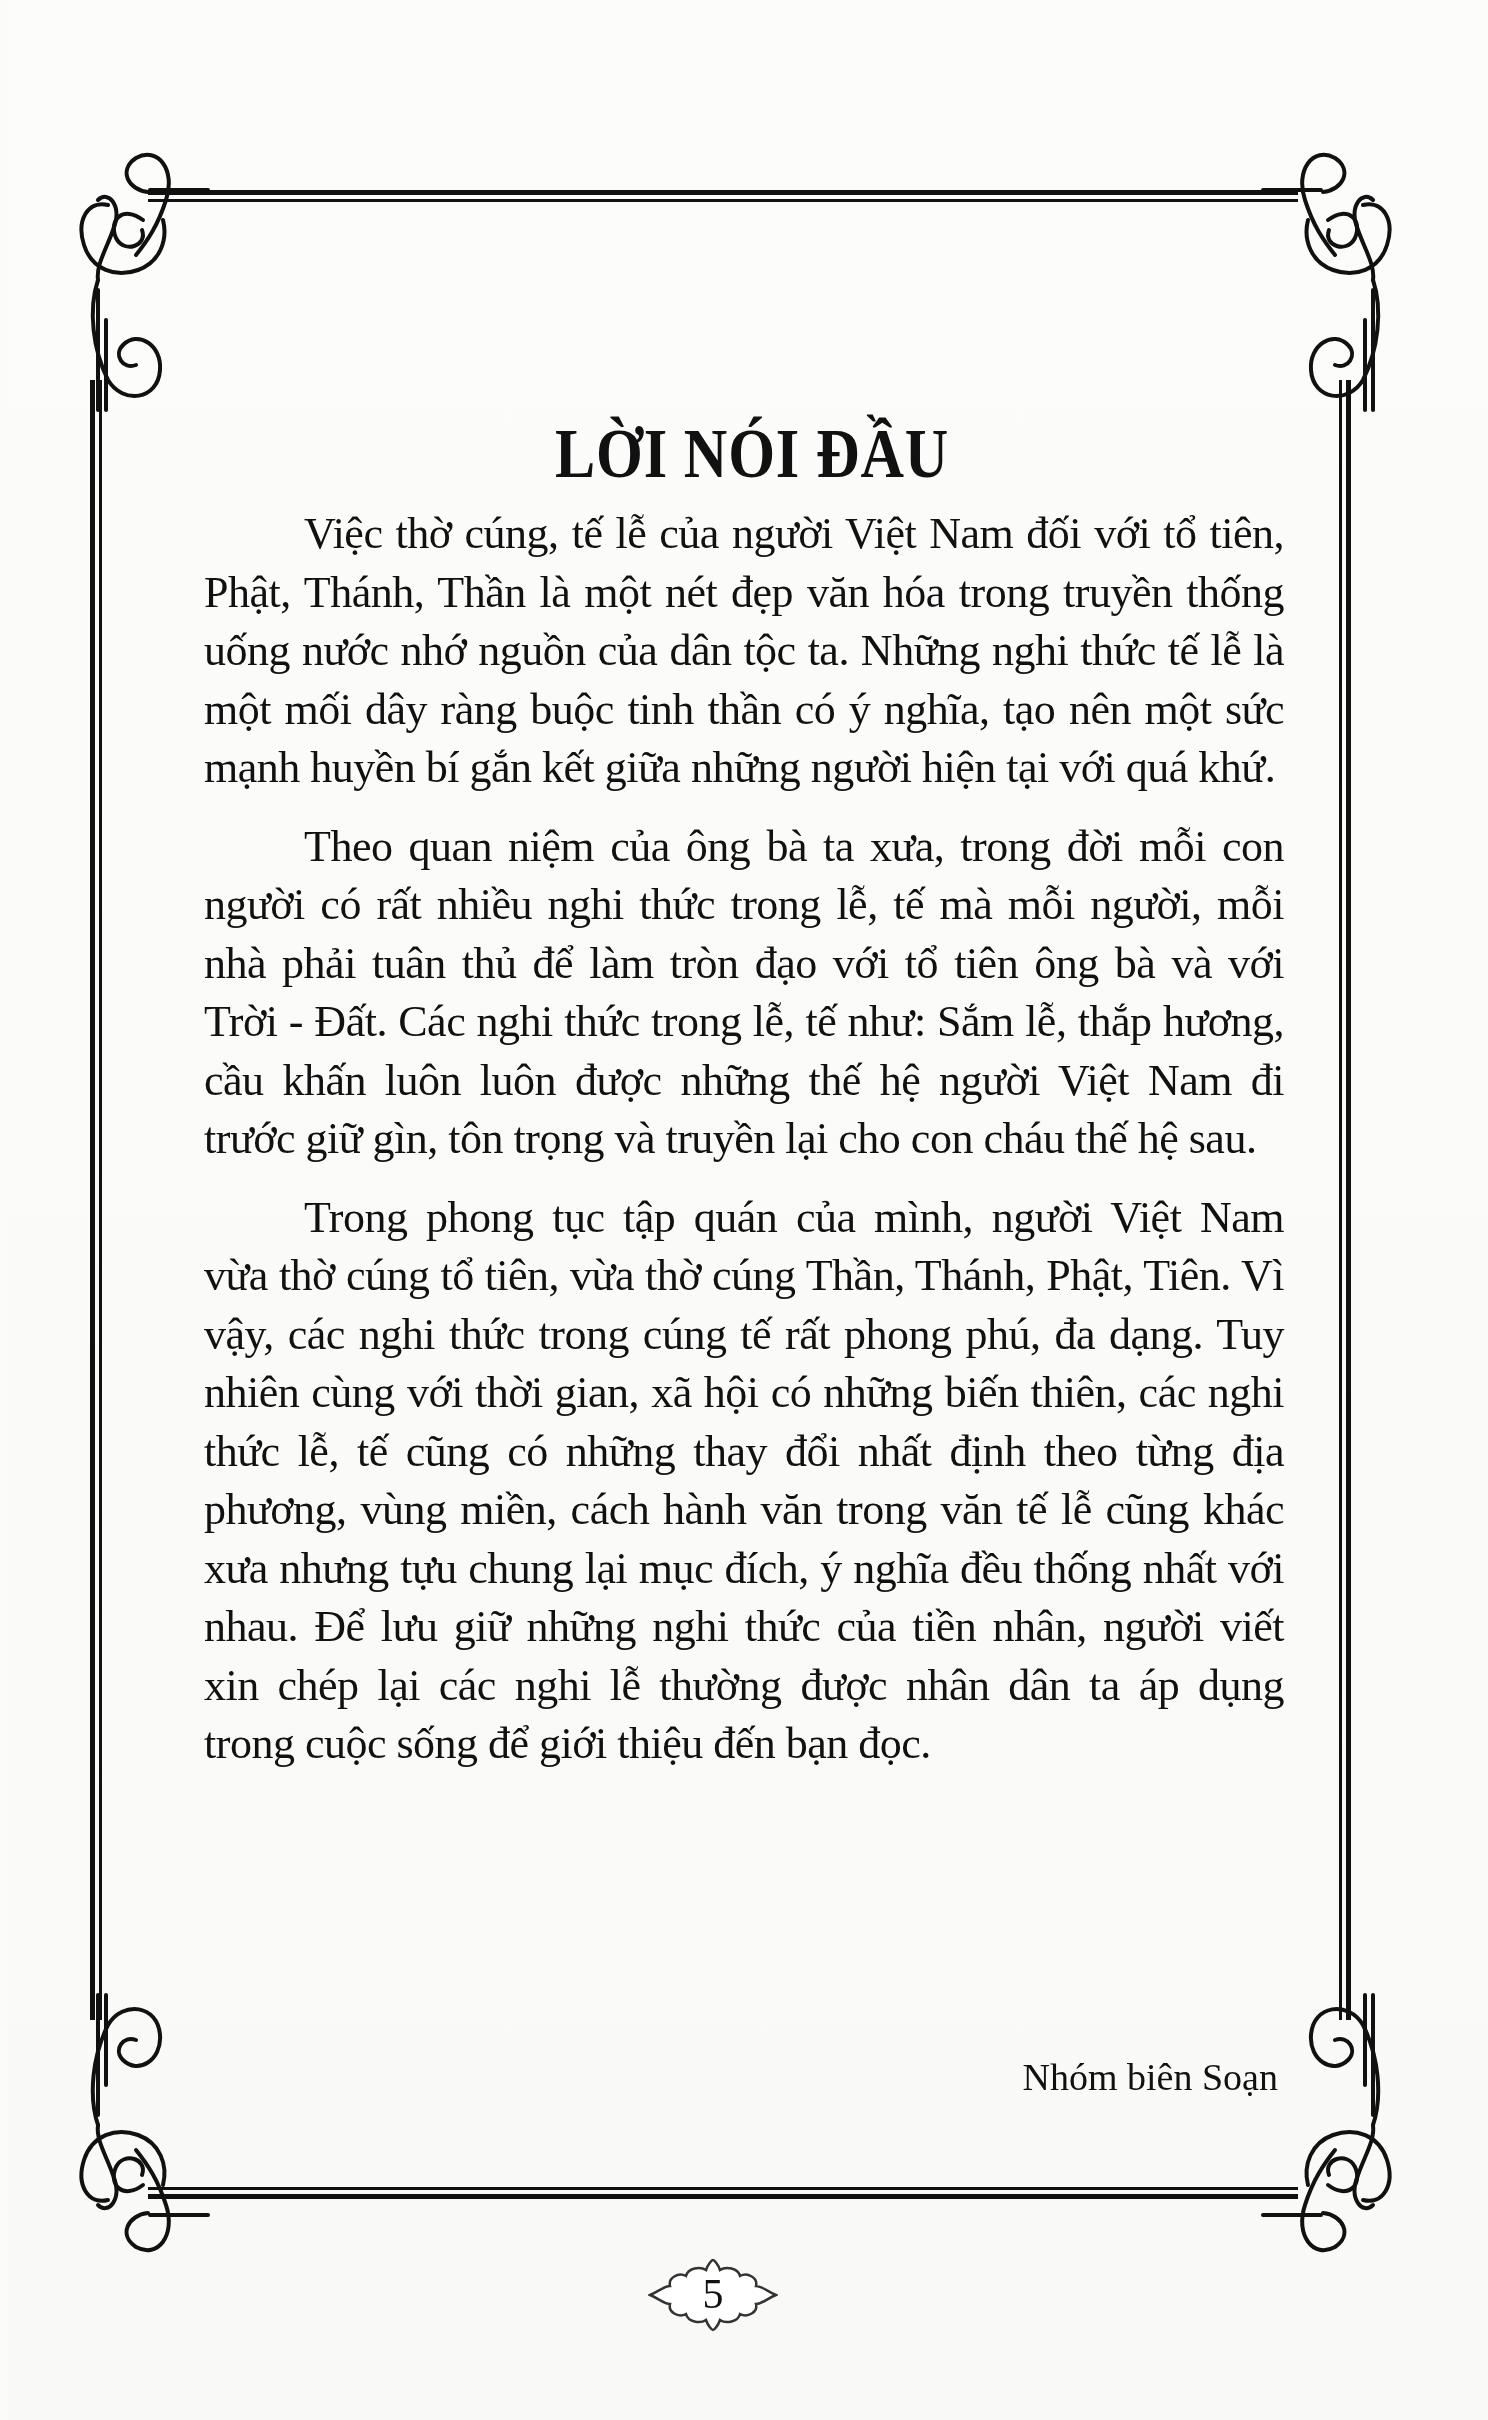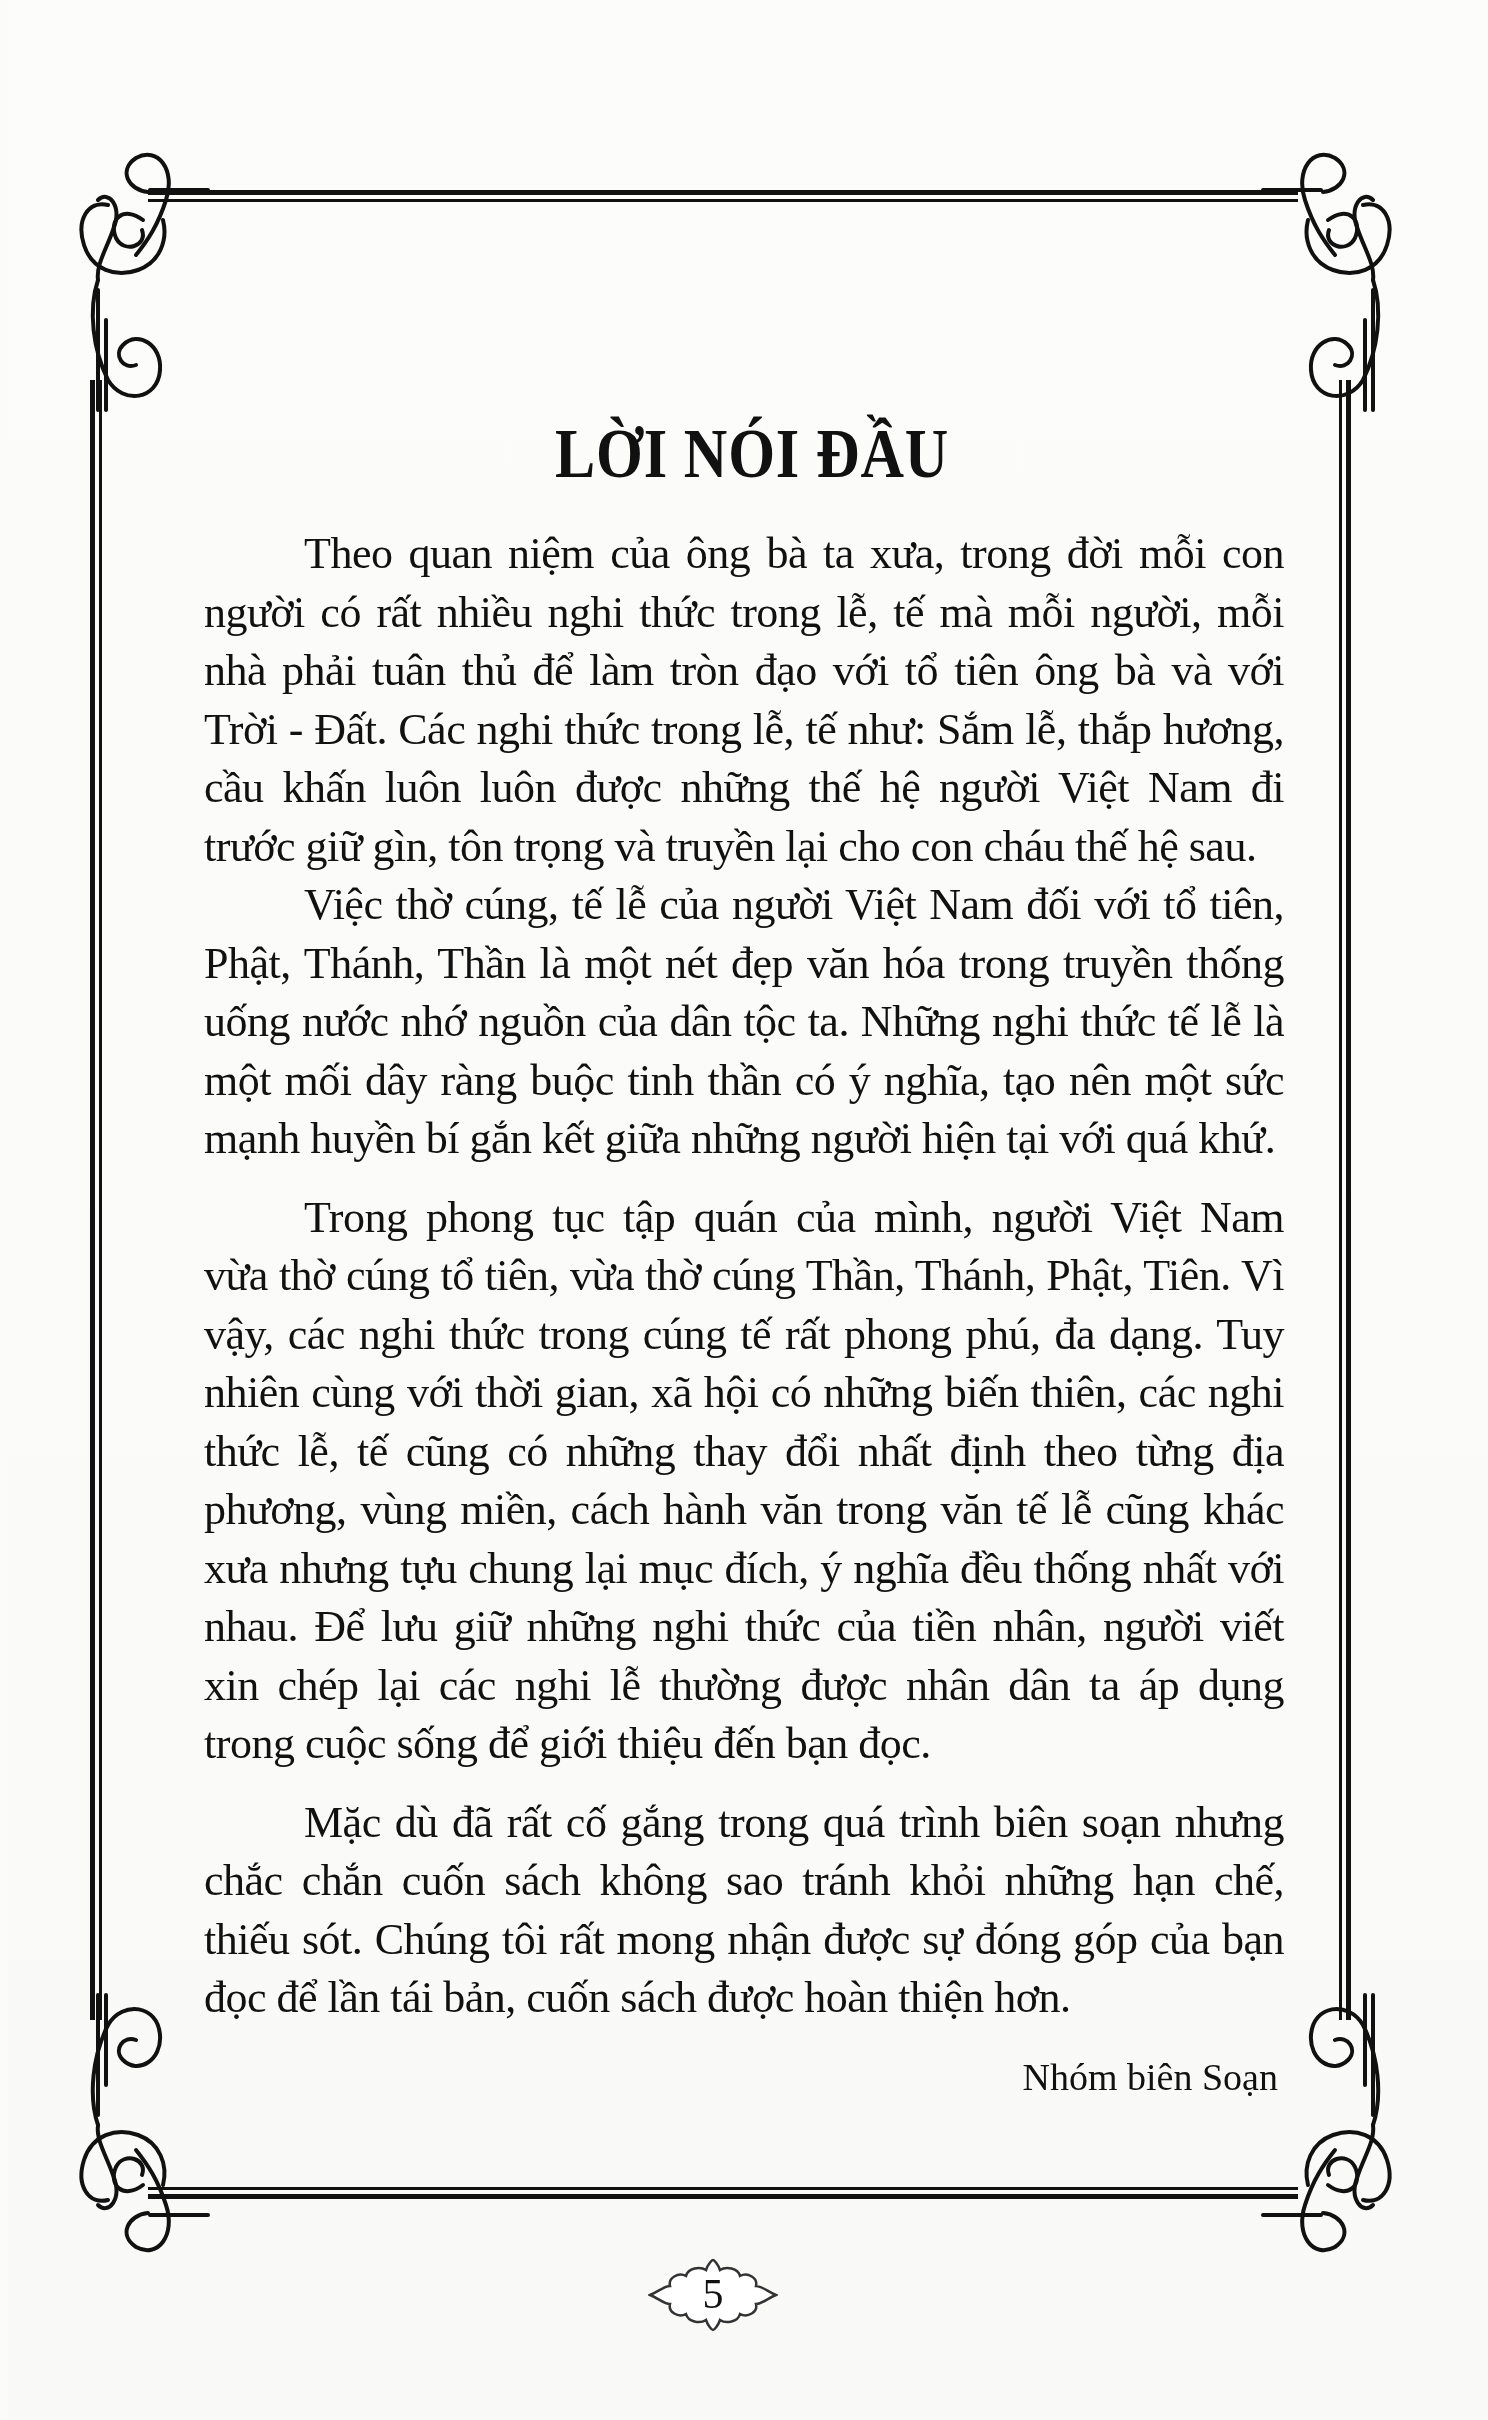--- a/index.html
+++ b/index.html
@@ -177,24 +177,23 @@
         <path d="M30 130 C 20 160, 25 200, 40 230 C 55 255, 90 250, 92 220 C 94 195, 70 180, 55 195 C 45 205, 55 220, 68 215"></path>
         <path d="M30 140 L 30 260"></path>
         <path d="M38 170 L 38 260"></path>
       </g>
     </svg>
   </div>
 
   <h1 class="title">LỜI NÓI ĐẦU</h1>
 
   <div class="body-text">
+    <p class="para">Việc thờ cúng, tế lễ của người Việt Nam đối với tổ tiên, Phật, Thánh, Thần là một nét đẹp văn hóa trong truyền thống uống nước nhớ nguồn của dân tộc ta. Những nghi thức tế lễ là một mối dây ràng buộc tinh thần có ý nghĩa, tạo nên một sức mạnh huyền bí gắn kết giữa những người hiện tại với quá khứ.</p>
     <p class="para gap">Theo quan niệm của ông bà ta xưa, trong đời mỗi con người có rất nhiều nghi thức trong lễ, tế mà mỗi người, mỗi nhà phải tuân thủ để làm tròn đạo với tổ tiên ông bà và với Trời - Đất. Các nghi thức trong lễ, tế như: Sắm lễ, thắp hương, cầu khấn luôn luôn được những thế hệ người Việt Nam đi trước giữ gìn, tôn trọng và truyền lại cho con cháu thế hệ sau.</p>
-    <p class="para">Việc thờ cúng, tế lễ của người Việt Nam đối với tổ tiên, Phật, Thánh, Thần là một nét đẹp văn hóa trong truyền thống uống nước nhớ nguồn của dân tộc ta. Những nghi thức tế lễ là một mối dây ràng buộc tinh thần có ý nghĩa, tạo nên một sức mạnh huyền bí gắn kết giữa những người hiện tại với quá khứ.</p>
     <p class="para gap">Trong phong tục tập quán của mình, người Việt Nam vừa thờ cúng tổ tiên, vừa thờ cúng Thần, Thánh, Phật, Tiên. Vì vậy, các nghi thức trong cúng tế rất phong phú, đa dạng. Tuy nhiên cùng với thời gian, xã hội có những biến thiên, các nghi thức lễ, tế cũng có những thay đổi nhất định theo từng địa phương, vùng miền, cách hành văn trong văn tế lễ cũng khác xưa nhưng tựu chung lại mục đích, ý nghĩa đều thống nhất với nhau. Để lưu giữ những nghi thức của tiền nhân, người viết xin chép lại các nghi lễ thường được nhân dân ta áp dụng trong cuộc sống để giới thiệu đến bạn đọc.</p>
-    <p class="para gap">Mặc dù đã rất cố gắng trong quá trình biên soạn nhưng chắc chắn cuốn sách không sao tránh khỏi những hạn chế, thiếu sót. Chúng tôi rất mong nhận được sự đóng góp của bạn đọc để lần tái bản, cuốn sách được hoàn thiện hơn.</p>
   </div>
 
   <div class="signature">Nhóm biên Soạn</div>
 
   <div class="page-number-badge">
     <svg viewBox="0 0 130 74" fill="#fff" stroke="#333" stroke-width="2.5">
       <path d="M2 37 C 10 34, 16 28, 22 28 C 20 20, 30 14, 38 18 C 40 10, 52 8, 58 12 C 60 6, 64 2, 65 2 C 66 2, 70 6, 72 12 C 78 8, 90 10, 92 18 C 100 14, 110 20, 108 28 C 114 28, 120 34, 128 37 C 120 40, 114 46, 108 46 C 110 54, 100 60, 92 56 C 90 64, 78 66, 72 62 C 70 68, 66 72, 65 72 C 64 72, 60 68, 58 62 C 52 66, 40 64, 38 56 C 30 60, 20 54, 22 46 C 16 46, 10 40, 2 37 Z"></path>
     </svg>
   </div>
   <div class="page-number">5</div>

